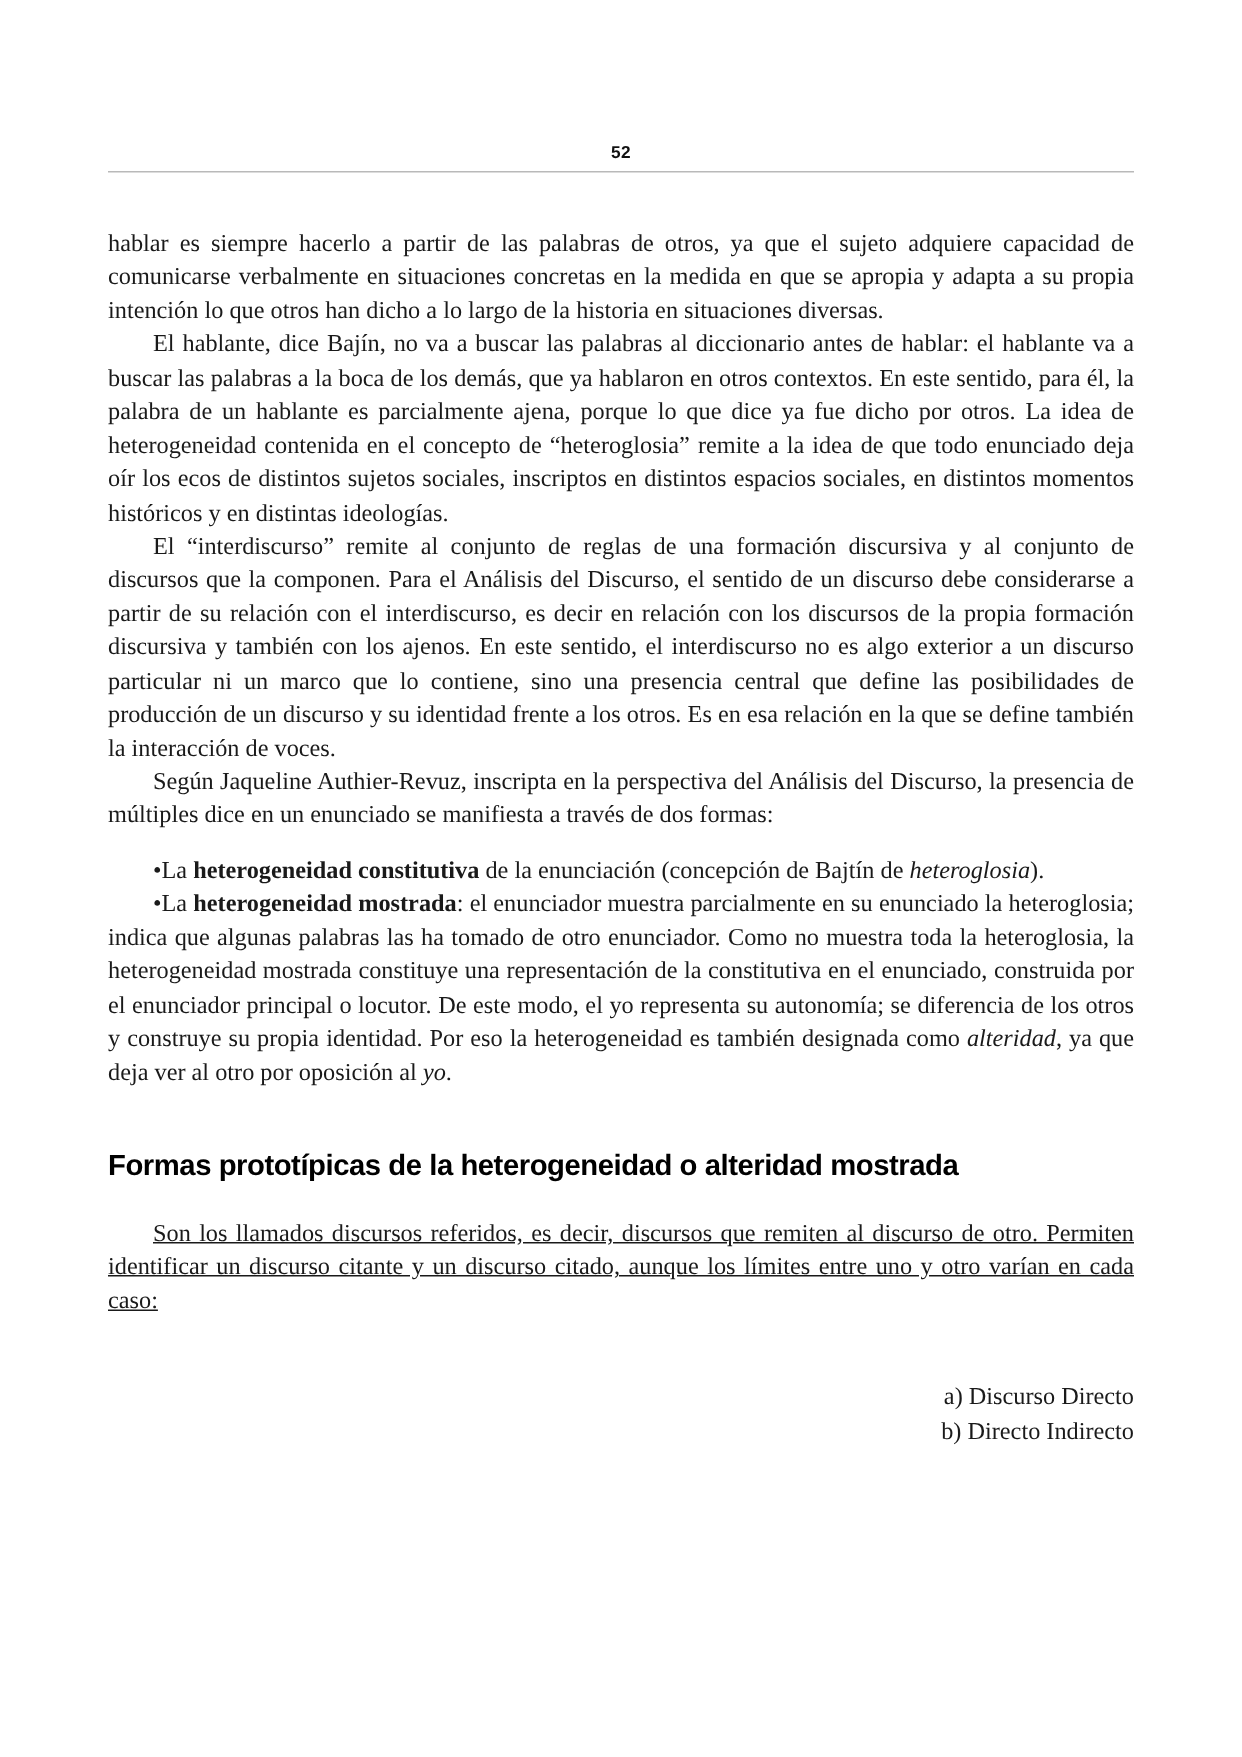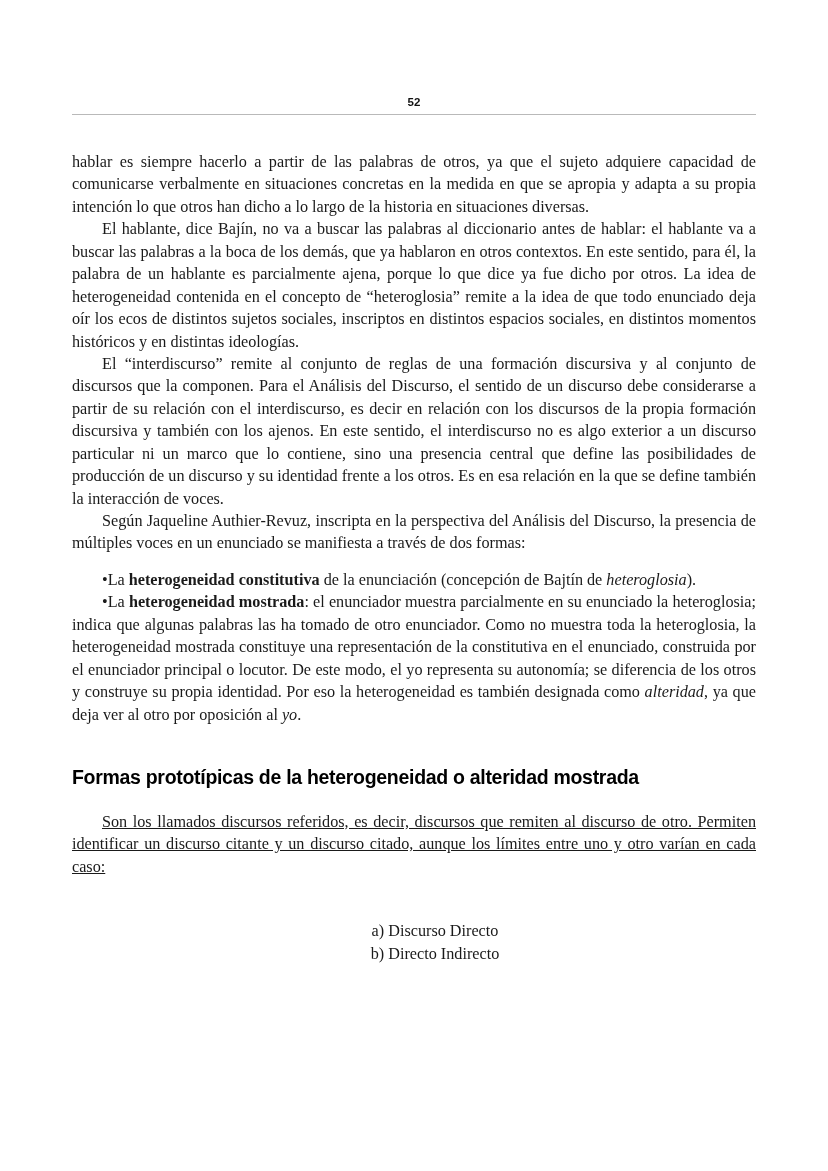--- a/index.html
+++ b/index.html
@@ -86,42 +86,42 @@
   }
   .after-title {
     margin-top: 22px;
     text-decoration: underline;
   }
   .list-block {
     margin-top: 42px;
     padding-left: 42px;
   }
   .list-block p {
-    text-align: center;
+    text-align: right;
     text-indent: 0;
     font-size: 16.2px;
     line-height: 1.41;
   }
 </style>
 </head>
 <body>
 
 <div class="page">
 
   <div class="header">
     <div class="folio">52</div>
     <div class="rule"></div>
   </div>
 
   <div class="content">
 
     <p class="noindent">hablar es siempre hacerlo a partir de las palabras de otros, ya que el sujeto adquiere capacidad de comunicarse verbalmente en situaciones concretas en la medida en que se apropia y adapta a su propia intención lo que otros han dicho a lo largo de la historia en situaciones diversas.</p>
     <p class="indent">El hablante, dice Bajín, no va a buscar las palabras al diccionario antes de hablar: el hablante va a buscar las palabras a la boca de los demás, que ya hablaron en otros contextos. En este sentido, para él, la palabra de un hablante es parcialmente ajena, porque lo que dice ya fue dicho por otros. La idea de heterogeneidad contenida en el concepto de “heteroglosia” remite a la idea de que todo enunciado deja oír los ecos de distintos sujetos sociales, inscriptos en distintos espacios sociales, en distintos momentos históricos y en distintas ideologías.</p>
     <p class="indent">El “interdiscurso” remite al conjunto de reglas de una formación discursiva y al conjunto de discursos que la componen. Para el Análisis del Discurso, el sentido de un discurso debe considerarse a partir de su relación con el interdiscurso, es decir en relación con los discursos de la propia formación discursiva y también con los ajenos. En este sentido, el interdiscurso no es algo exterior a un discurso particular ni un marco que lo contiene, sino una presencia central que define las posibilidades de producción de un discurso y su identidad frente a los otros. Es en esa relación en la que se define también la interacción de voces.</p>
-    <p class="indent">Según Jaqueline Authier-Revuz, inscripta en la perspectiva del Análisis del Discurso, la presencia de múltiples voces en un enunciado se manifiesta a través de dos formas:</p>
+    <p class="indent">Según Jaqueline Authier-Revuz, inscripta en la perspectiva del Análisis del Discurso, la presencia de múltiples dice en un enunciado se manifiesta a través de dos formas:</p>
 
     <div class="bullets">
       <p class="hang"><span>•La </span><b>heterogeneidad constitutiva</b><span> de la enunciación (concepción de Bajtín de </span><i>heteroglosia</i><span>).</span></p>
       <p class="hang"><span>•La </span><b>heterogeneidad mostrada</b><span>: el enunciador muestra parcialmente en su enunciado la heteroglosia; indica que algunas palabras las ha tomado de otro enunciador. Como no muestra toda la heteroglosia, la heterogeneidad mostrada constituye una representación de la constitutiva en el enunciado, construida por el enunciador principal o locutor. De este modo, el yo representa su autonomía; se diferencia de los otros y construye su propia identidad. Por eso la heterogeneidad es también designada como </span><i>alteridad</i><span>, ya que deja ver al otro por oposición al </span><i>yo</i><span>.</span></p>
     </div>
 
     <h2 class="section-title">Formas prototípicas de la heterogeneidad o alteridad mostrada</h2>
 
     <p class="indent after-title">Son los llamados discursos referidos, es decir, discursos que remiten al discurso de otro. Permiten identificar un discurso citante y un discurso citado, aunque los límites entre uno y otro varían en cada caso:</p>
 

